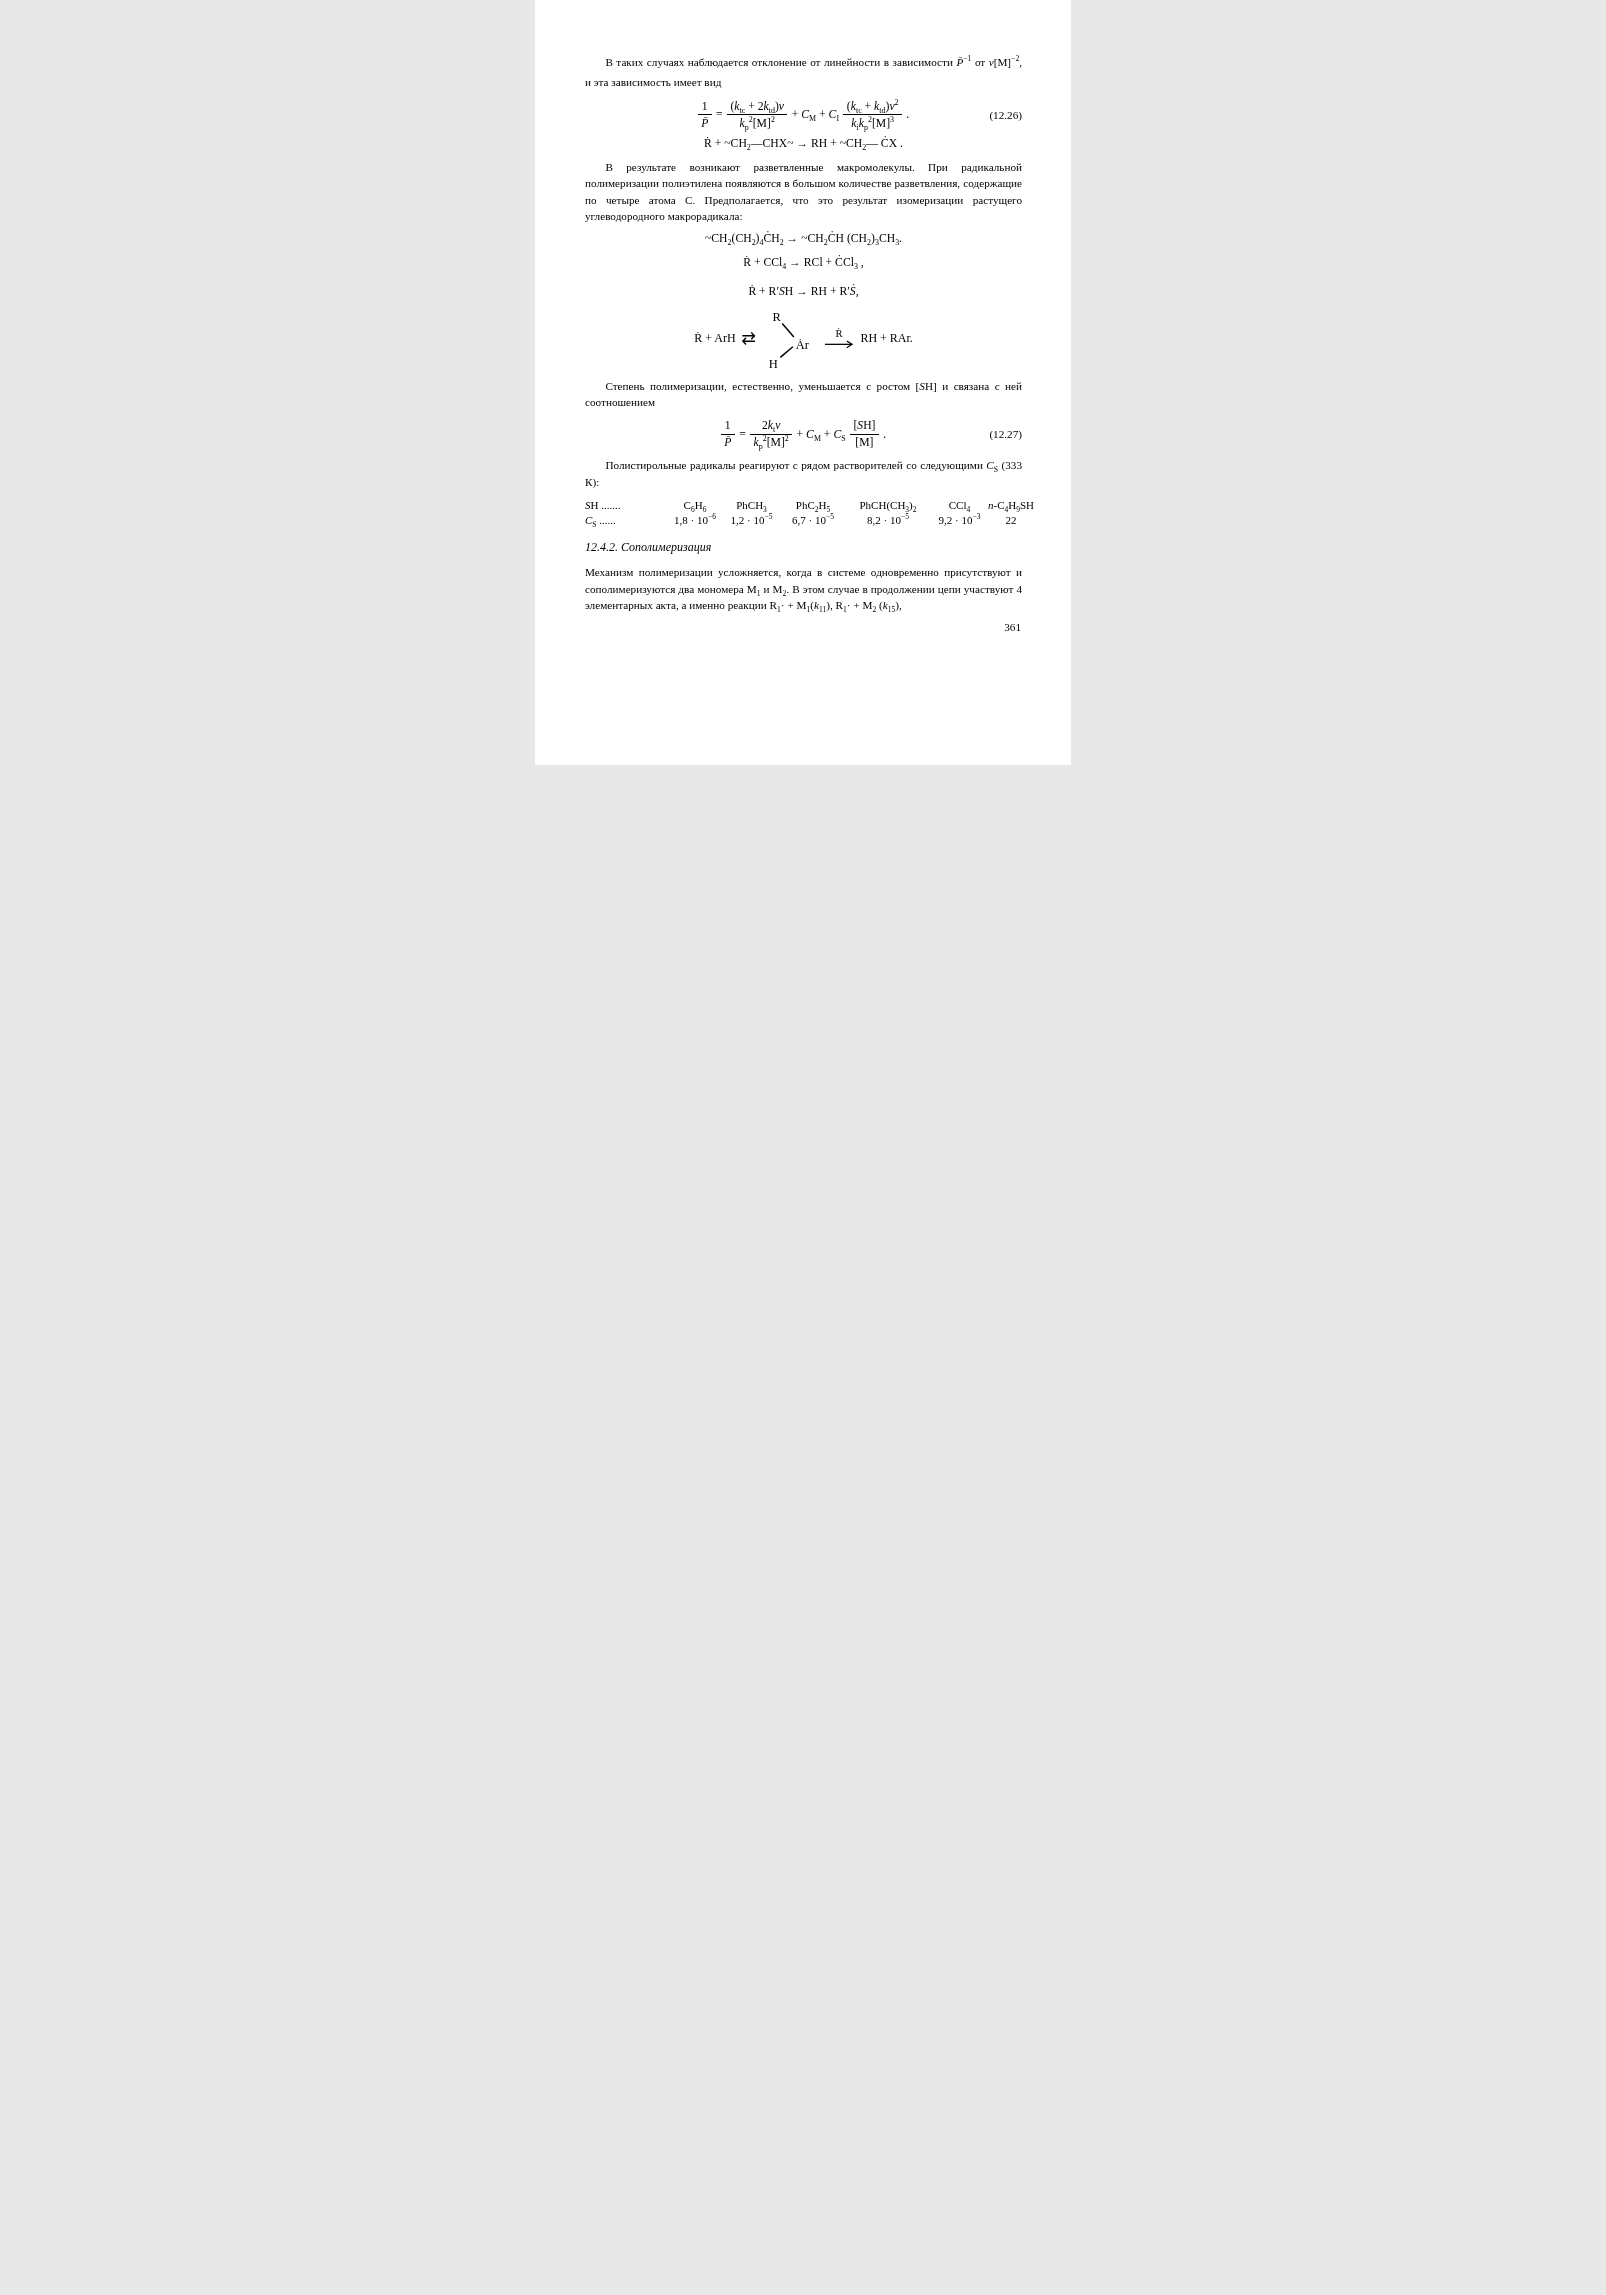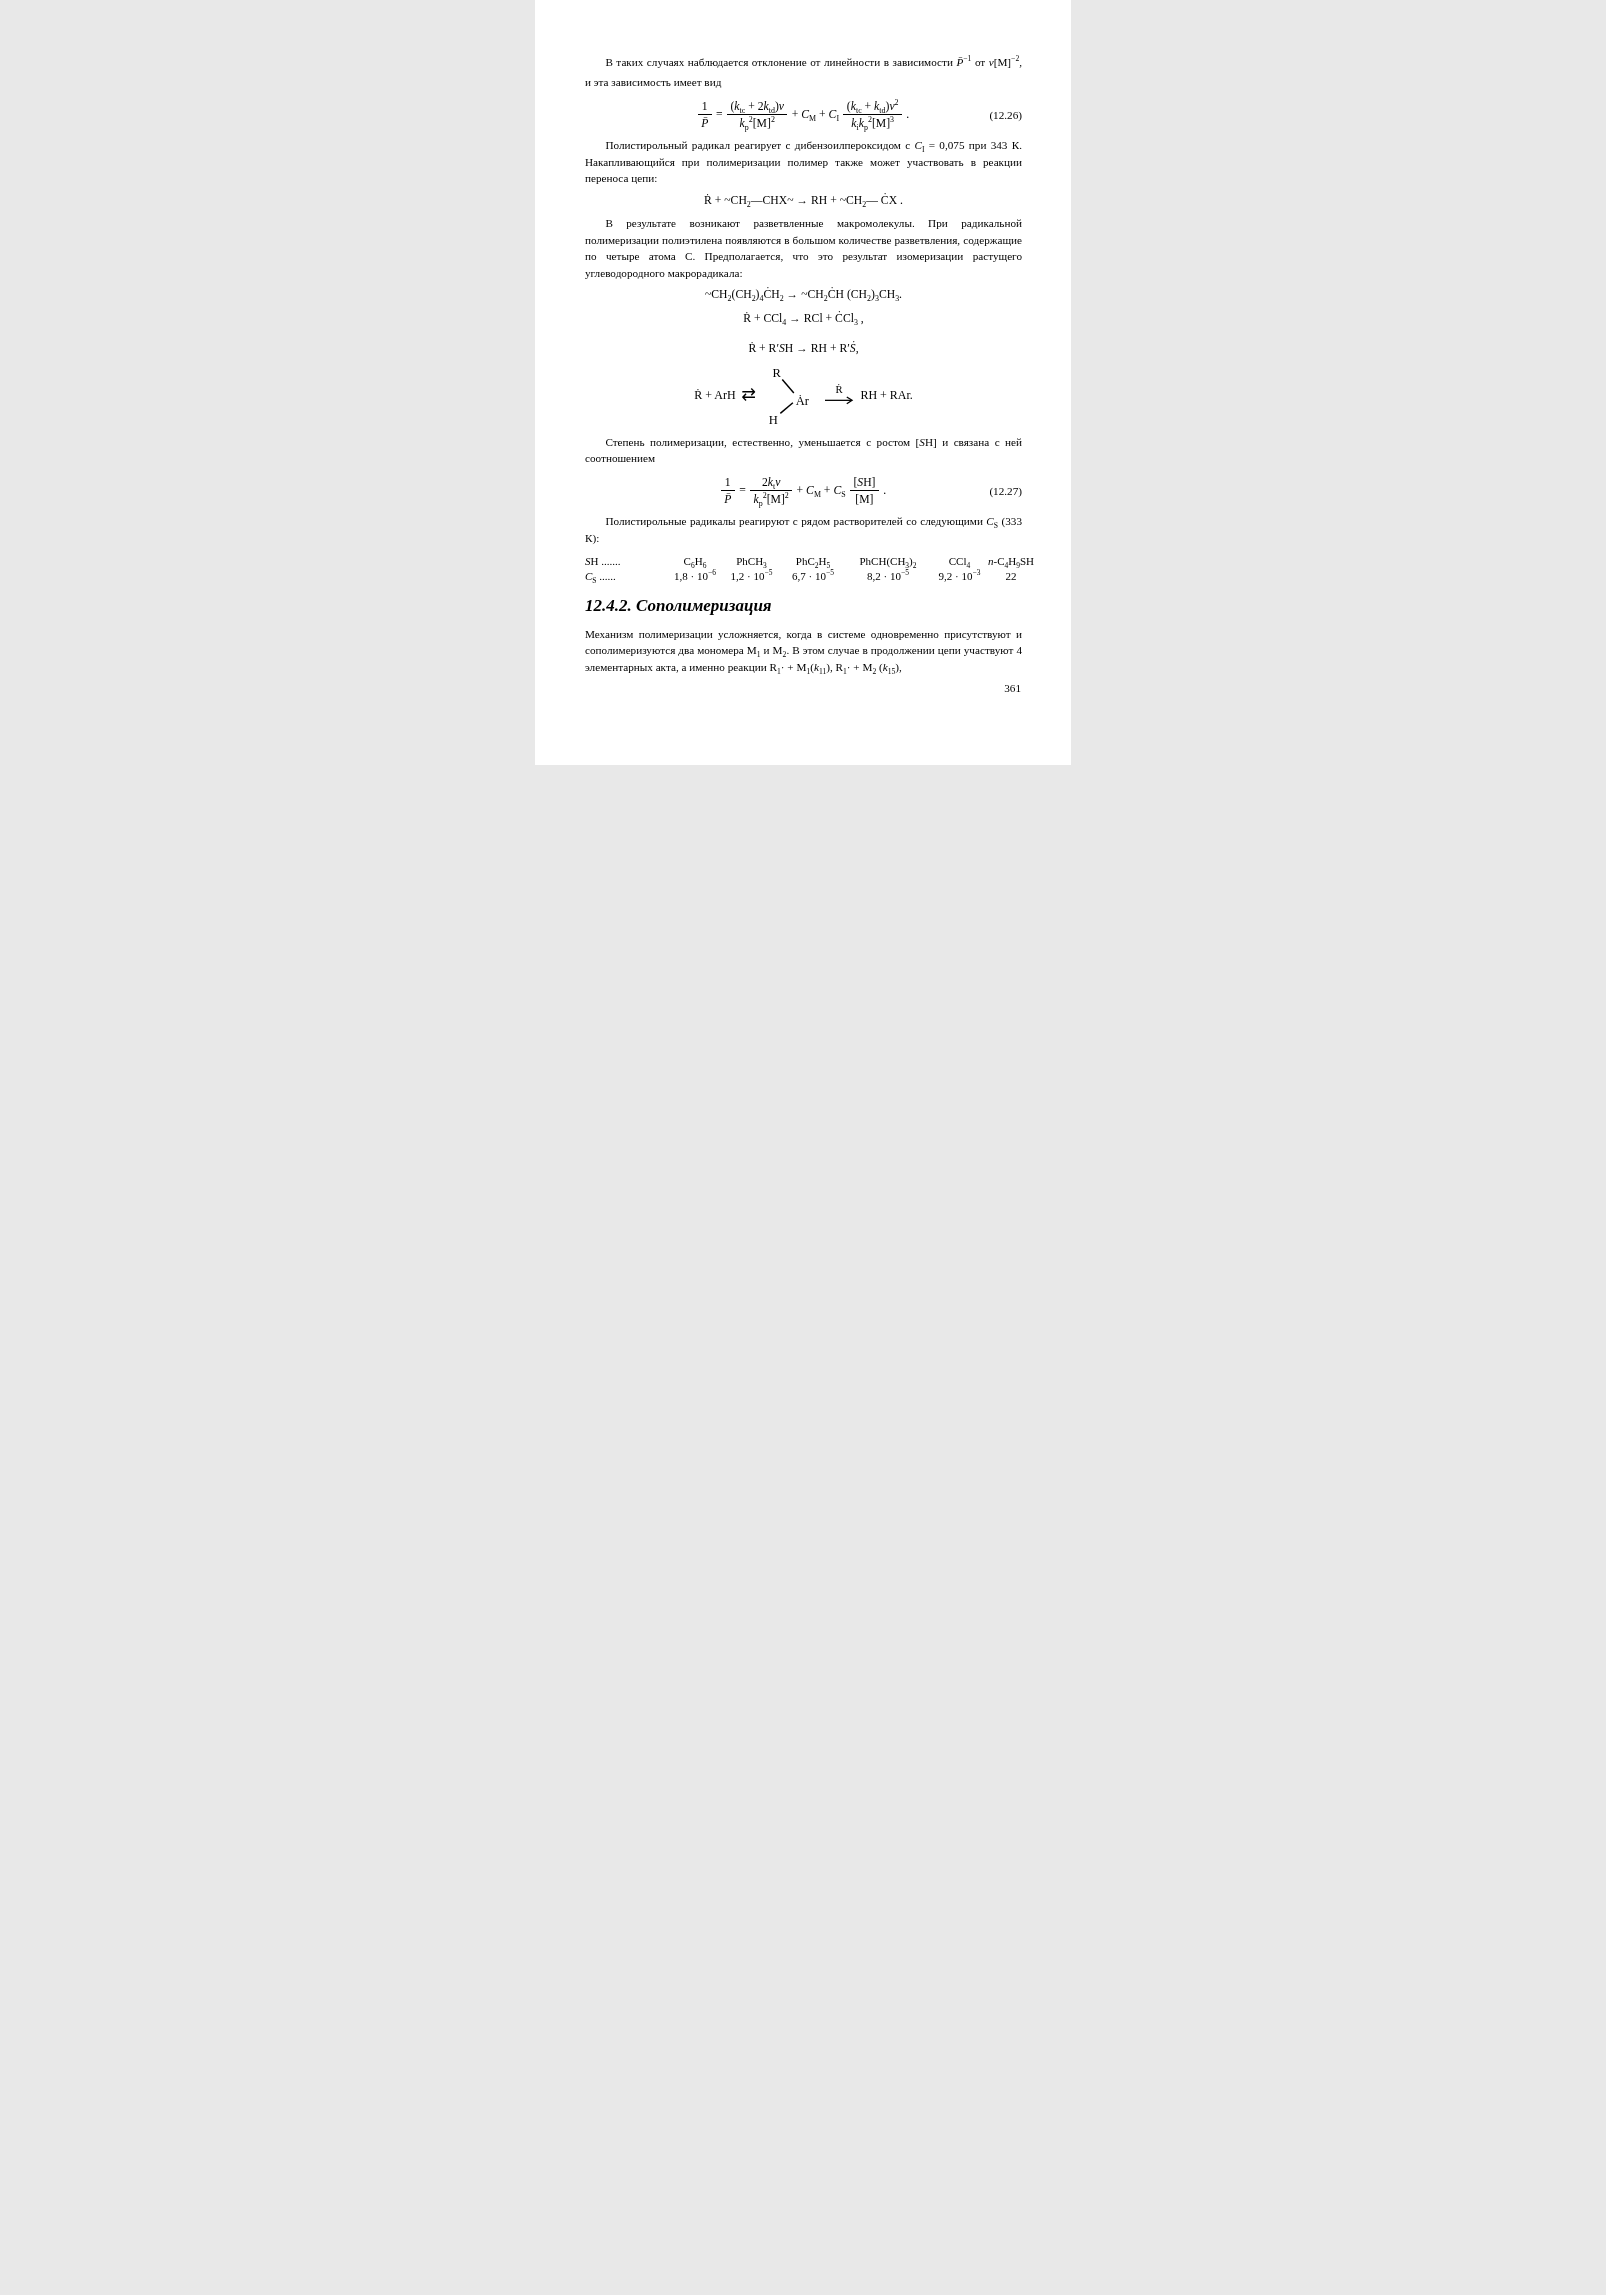--- a/index.html
+++ b/index.html
@@ -44,21 +44,21 @@
   .labeled-arrow .lbl { font-size:10.7px; line-height:9.7px; }
   .struct-svg line { stroke:#000; stroke-width:3; }
   .struct-svg text { font-family:"Liberation Serif", serif; font-size:26px; fill:#000; }
   .arrow-svg line, .arrow-svg polyline { stroke:#000; stroke-width:2.6; fill:none; }
 
   
   .cs-table { display:grid; grid-template-columns:83px 54px 59px 64px 86px 57px 1fr; margin:7.8px 0 2.9px 0; font-size:11px; line-height:14.6px; }
   .cs-table .cell { text-align:center; white-space:nowrap; }
   .cs-table .lab { text-align:left; }
 
-  .section-heading { font-style:italic; font-size:17px; margin:12.6px 0 9.7px 0; font-weight:bold; }
+  .section-heading { font-style:italic; font-size:12px; margin:12.6px 0 9.7px 0; font-weight:normal; }
   .page-number { text-align:right; font-size:11.2px; margin-top:6.8px; padding-right:1px; }
 </style>
 </head>
 <body>
 
 <div class="page">
 
   <p class="indent wide">В таких случаях наблюдается отклонение от линейности в зависимости <i>P̄</i><sup>−1</sup> от <i>v</i>[M]<sup>−2</sup>, и эта зависимость имеет вид</p>
 
   <div class="eq-row">
@@ -76,21 +76,20 @@
       <span>+ <i>C</i><sub>M</sub> + <i>C</i><sub>I</sub></span>
       <span class="frac">
         <span class="num">(<i>k</i><sub>tc</sub> + <i>k</i><sub>td</sub>)<i>v</i><sup>2</sup></span>
         <span class="den"><i>k</i><sub>i</sub><i>k</i><sub>p</sub><sup>2</sup>[M]<sup>3</sup></span>
       </span>
       <span>.</span>
     </span>
     <span class="eq-number">(12.26)</span>
   </div>
 
-  <p class="indent">Полистирольный радикал реагирует с дибензоилпероксидом с <i>C</i><sub>I</sub> = 0,075 при 343 К. Накапливающийся при полимеризации полимер также может участвовать в реакции переноса цепи:</p>
 
   <div class="rxn">Ṙ + ~CH<sub>2</sub>—CHX~ → RH + ~CH<sub>2</sub>— ĊX .</div>
 
   <p class="indent">В результате возникают разветвленные макромолекулы. При радикальной полимеризации полиэтилена появляются в большом количестве разветвления, содержащие по четыре атома С. Предполагается, что это результат изомеризации растущего углеводородного макрорадикала:</p>
 
   <div class="rxn">~CH<sub>2</sub>(CH<sub>2</sub>)<sub>4</sub>ĊH<sub>2</sub> → ~CH<sub>2</sub>ĊH (CH<sub>2</sub>)<sub>3</sub>CH<sub>3</sub>.</div>
 
 
   <div class="rxn" style="margin-top:9.7px;">Ṙ + CCl<sub>4</sub> → RCl + ĊCl<sub>3</sub> ,</div>
 

